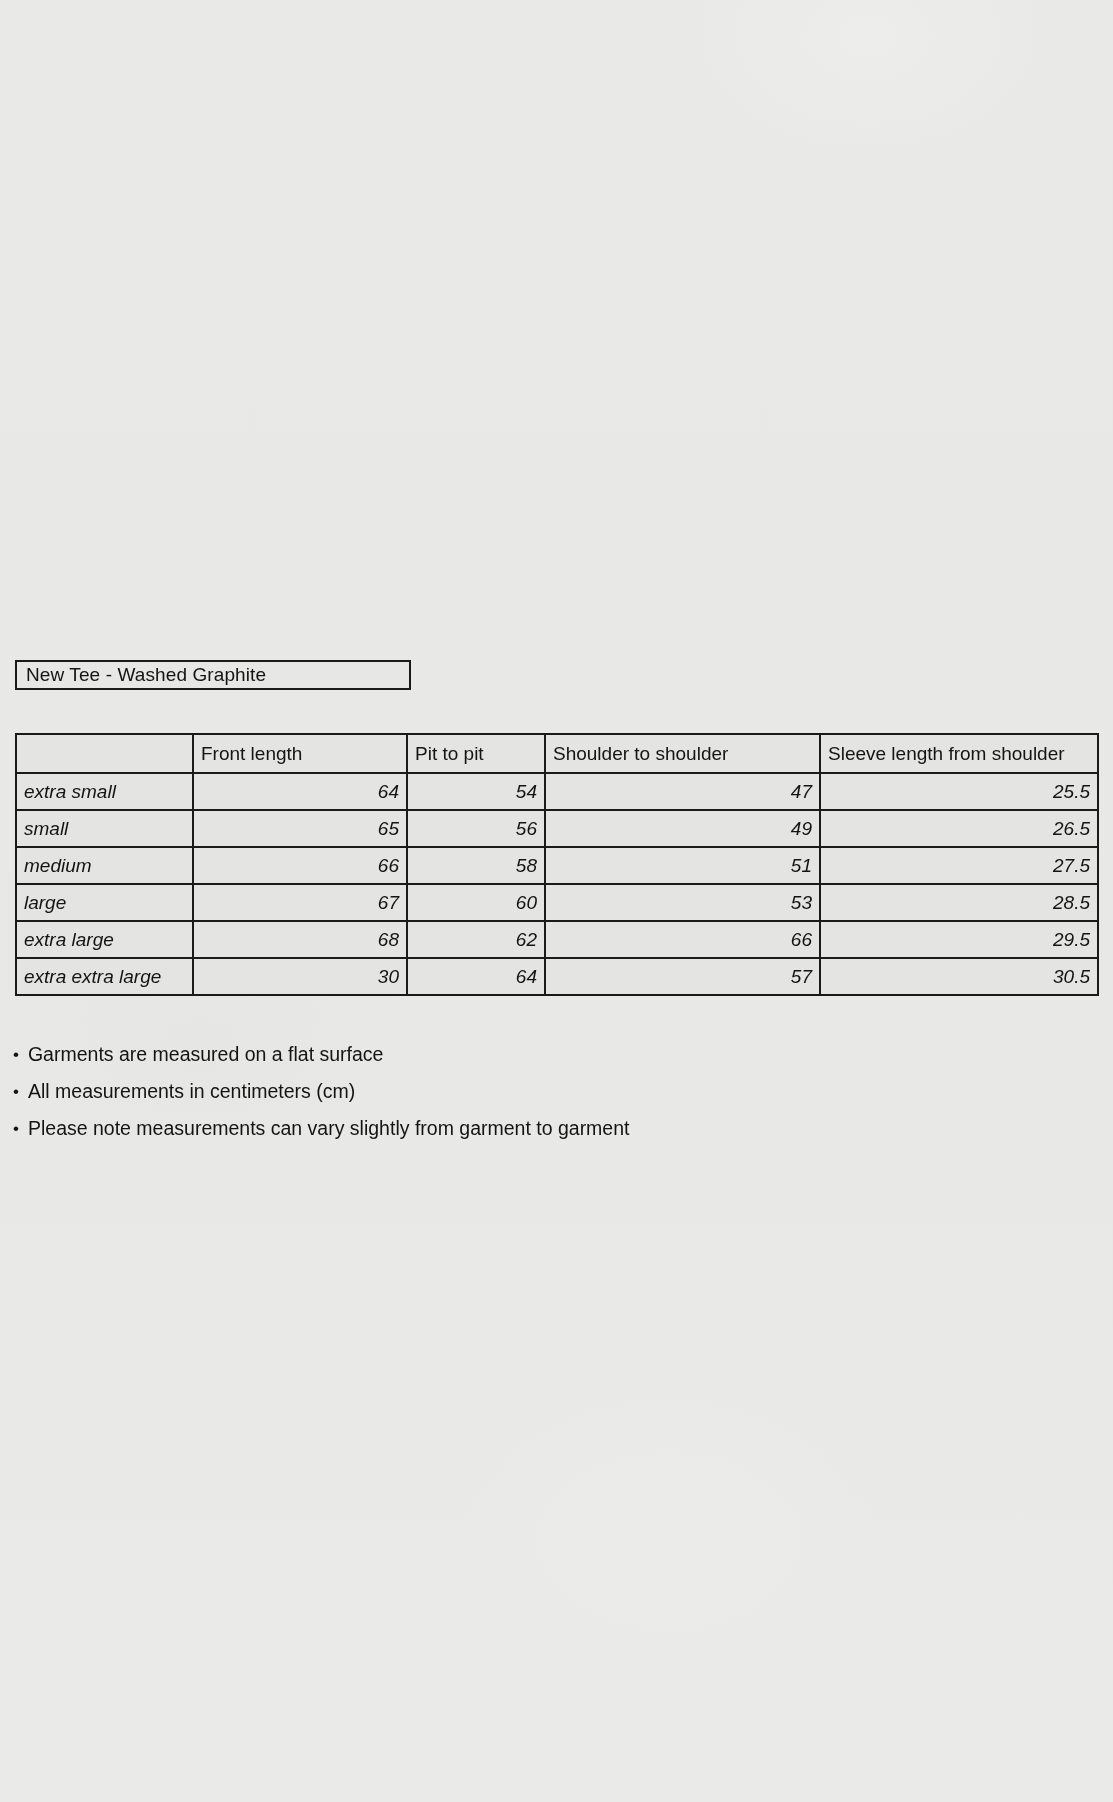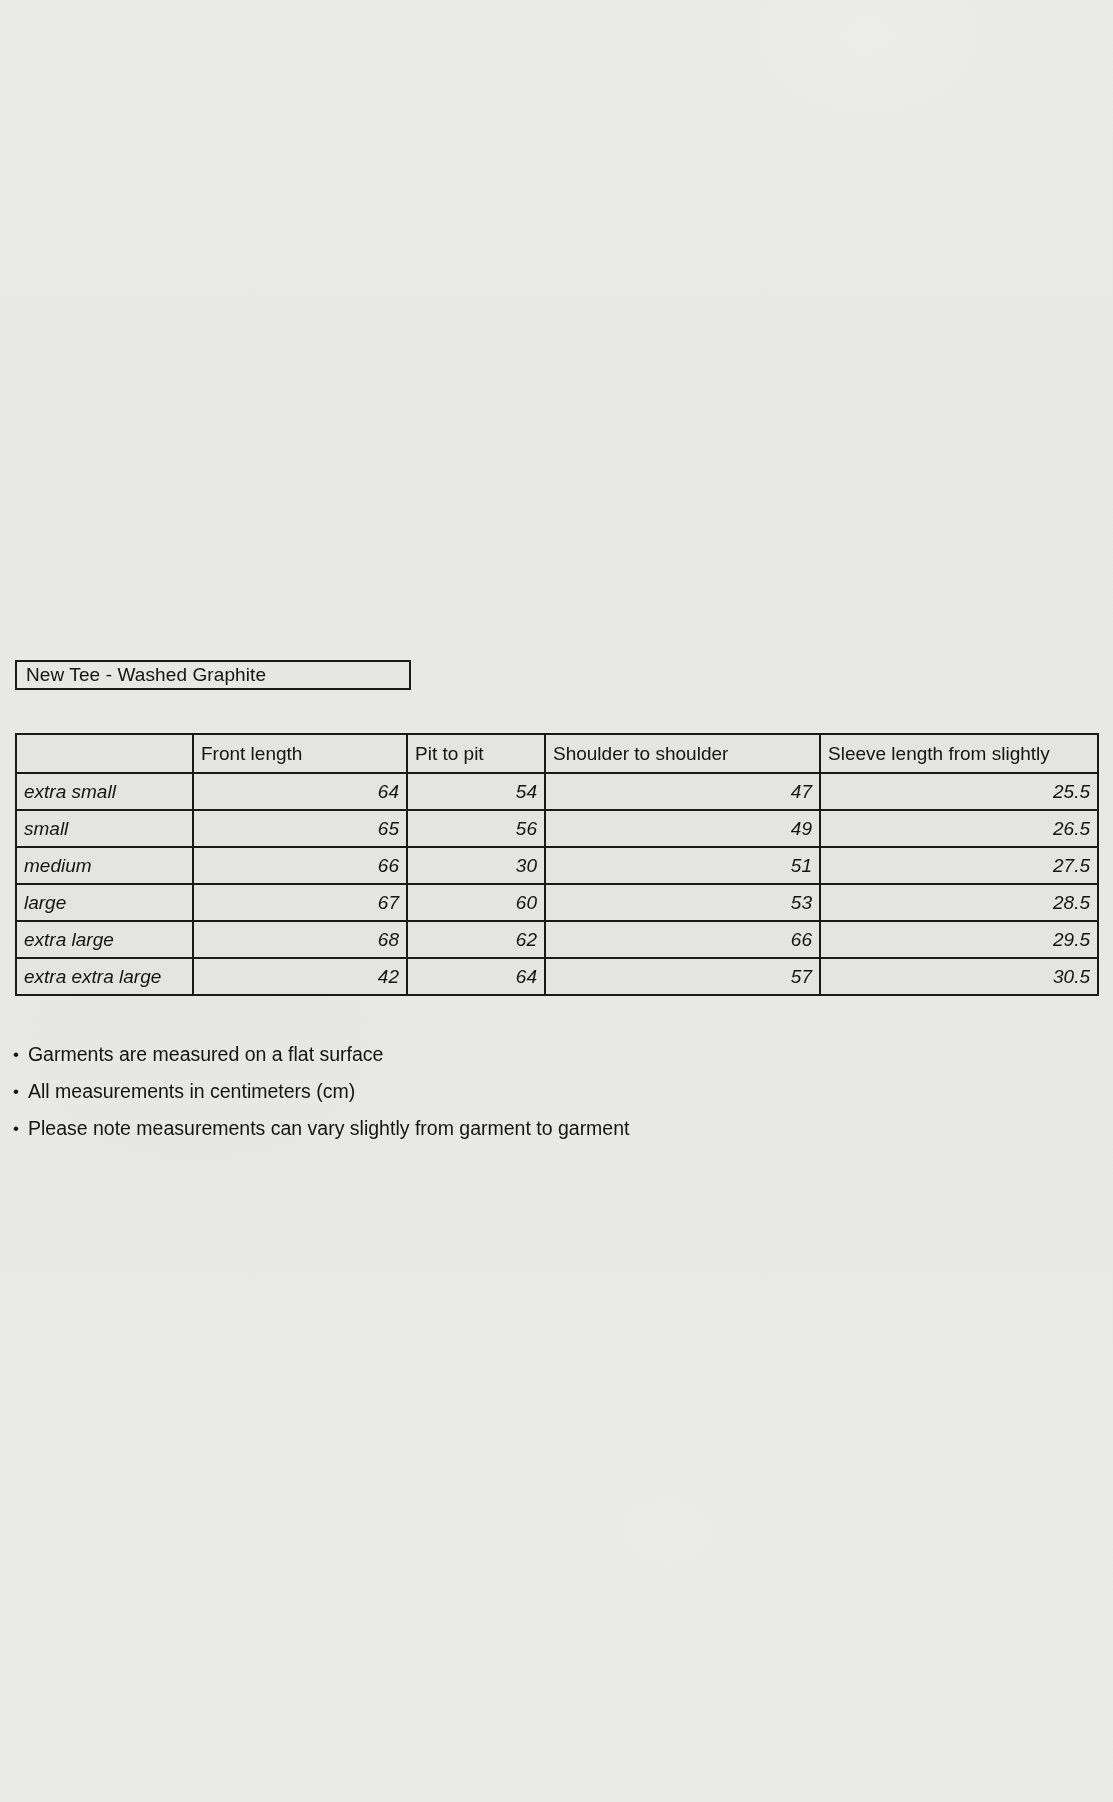--- a/index.html
+++ b/index.html
@@ -90,62 +90,62 @@
       <col style="width:138px">
       <col style="width:275px">
       <col style="width:278px">
     </colgroup>
     <thead>
       <tr>
         <th class="left"></th>
         <th class="left">Front length</th>
         <th class="left">Pit to pit</th>
         <th class="left">Shoulder to shoulder</th>
-        <th class="left">Sleeve length from slightly</th>
+        <th class="left">Sleeve length from shoulder</th>
       </tr>
     </thead>
     <tbody>
       <tr>
         <td class="size">extra small</td>
         <td class="num">64</td>
         <td class="num">54</td>
         <td class="num">47</td>
         <td class="num">25.5</td>
       </tr>
       <tr>
         <td class="size">small</td>
         <td class="num">65</td>
         <td class="num">56</td>
         <td class="num">49</td>
         <td class="num">26.5</td>
       </tr>
       <tr>
         <td class="size">medium</td>
         <td class="num">66</td>
-        <td class="num">30</td>
+        <td class="num">58</td>
         <td class="num">51</td>
         <td class="num">27.5</td>
       </tr>
       <tr>
         <td class="size">large</td>
         <td class="num">67</td>
         <td class="num">60</td>
         <td class="num">53</td>
         <td class="num">28.5</td>
       </tr>
       <tr>
         <td class="size">extra large</td>
         <td class="num">68</td>
         <td class="num">62</td>
         <td class="num">66</td>
         <td class="num">29.5</td>
       </tr>
       <tr>
         <td class="size">extra extra large</td>
-        <td class="num">42</td>
+        <td class="num">30</td>
         <td class="num">64</td>
         <td class="num">57</td>
         <td class="num">30.5</td>
       </tr>
     </tbody>
   </table>
 
   <ul class="notes">
     <li>
       <span class="b">•</span>

